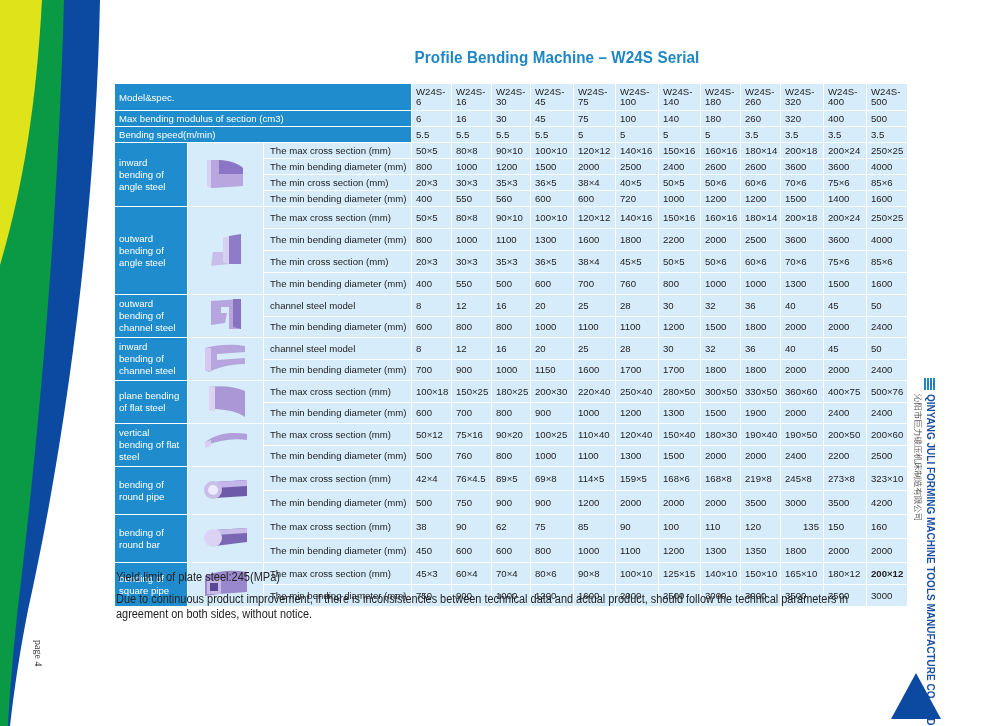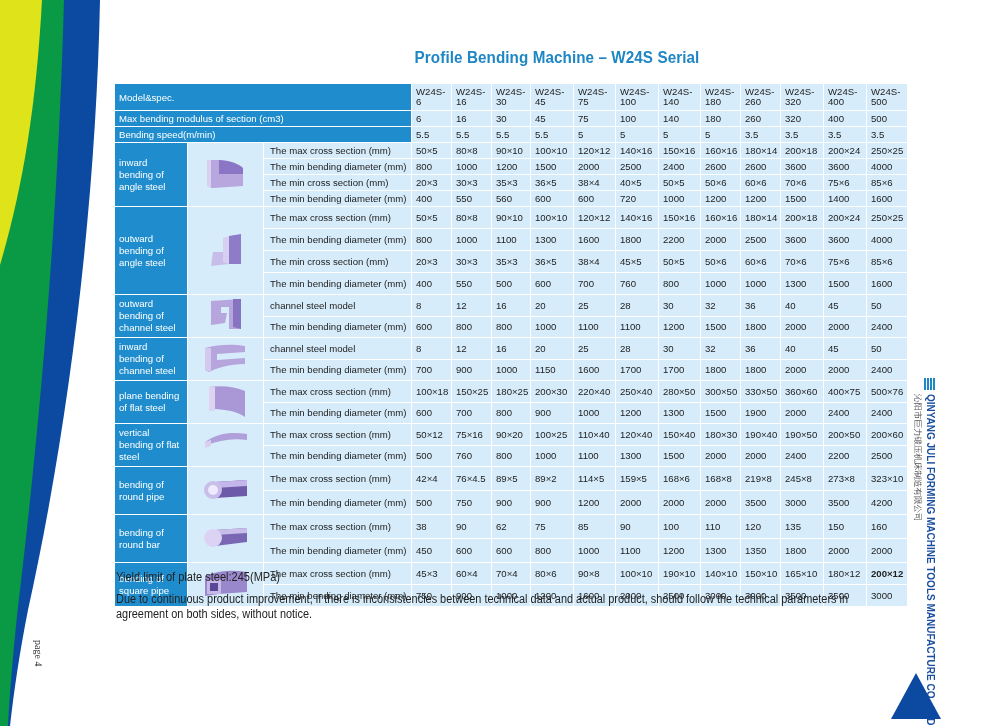--- a/index.html
+++ b/index.html
@@ -446,21 +446,21 @@
         <td rowspan="2" class="pic"><svg width="54" height="40" viewBox="0 0 54 40">
             <path d="M16 12 L48 10 L48 26 L16 28 Z" fill="#6d5aa8"></path>
             <path d="M16 12 L48 10 L48 16 L16 18Z" fill="#c4b6ea"></path>
             <circle cx="14" cy="20" r="9" fill="#c9bde9"></circle>
             <circle cx="14" cy="20" r="5" fill="#efeaff"></circle>
           </svg></td>
         <td class="lbl" style="height: 23px;">The max cross section (mm)</td>
         <td style="height: 23px;">42×4</td>
         <td style="height: 23px;">76×4.5</td>
         <td style="height: 23px;">89×5</td>
-        <td style="height: 23px;">89×2</td>
+        <td style="height: 23px;">69×8</td>
         <td style="height: 23px;">114×5</td>
         <td style="height: 23px;">159×5</td>
         <td style="height: 23px;">168×6</td>
         <td style="height: 23px;">168×8</td>
         <td style="height: 23px;">219×8</td>
         <td style="height: 23px;">245×8</td>
         <td style="height: 23px;">273×8</td>
         <td style="height: 23px;">323×10</td>
       </tr>
       <tr>
@@ -488,21 +488,21 @@
         <td class="lbl" style="height: 23px;">The max cross section (mm)</td>
         <td style="height: 23px;">38</td>
         <td style="height: 23px;">90</td>
         <td style="height: 23px;">62</td>
         <td style="height: 23px;">75</td>
         <td style="height: 23px;">85</td>
         <td style="height: 23px;">90</td>
         <td style="height: 23px;">100</td>
         <td style="height: 23px;">110</td>
         <td style="height: 23px;">120</td>
-        <td style="height: 23px;">135</td>
+        <td style="height: 23px; text-align: right;">135</td>
         <td style="height: 23px;">150</td>
         <td style="height: 23px;">160</td>
       </tr>
       <tr>
         <td class="lbl" style="height: 23px;">The min bending diameter (mm)</td>
         <td style="height: 23px;">450</td>
         <td style="height: 23px;">600</td>
         <td style="height: 23px;">600</td>
         <td style="height: 23px;">800</td>
         <td style="height: 23px;">1000</td>
@@ -521,21 +521,21 @@
             <rect x="8" y="16" width="14" height="14" fill="#c6b9e8"></rect>
             <rect x="11" y="19" width="8" height="8" fill="#5a4796"></rect>
           </svg></td>
         <td class="lbl" style="height: 21px;">The max cross section (mm)</td>
         <td style="height: 21px;">45×3</td>
         <td style="height: 21px;">60×4</td>
         <td style="height: 21px;">70×4</td>
         <td style="height: 21px;">80×6</td>
         <td style="height: 21px; margin-left: 44px;">90×8</td>
         <td style="height: 21px;">100×10</td>
-        <td style="height: 21px;">190×10</td>
+        <td style="height: 21px;">125×15</td>
         <td style="height: 21px;">140×10</td>
         <td style="height: 21px;">150×10</td>
         <td style="height: 21px;">165×10</td>
         <td style="height: 21px;">180×12</td>
         <td style="height: 21px; font-weight: bold;">200×12</td>
       </tr>
       <tr>
         <td class="lbl" style="height: 21px;">The min bending diameter (mm)</td>
         <td style="height: 21px;">750</td>
         <td style="height: 21px;">900</td>

